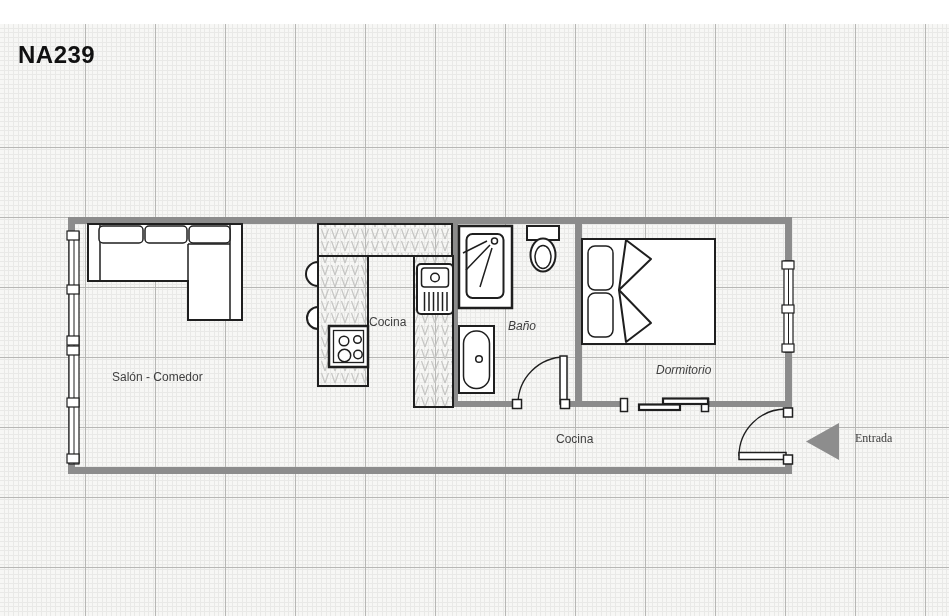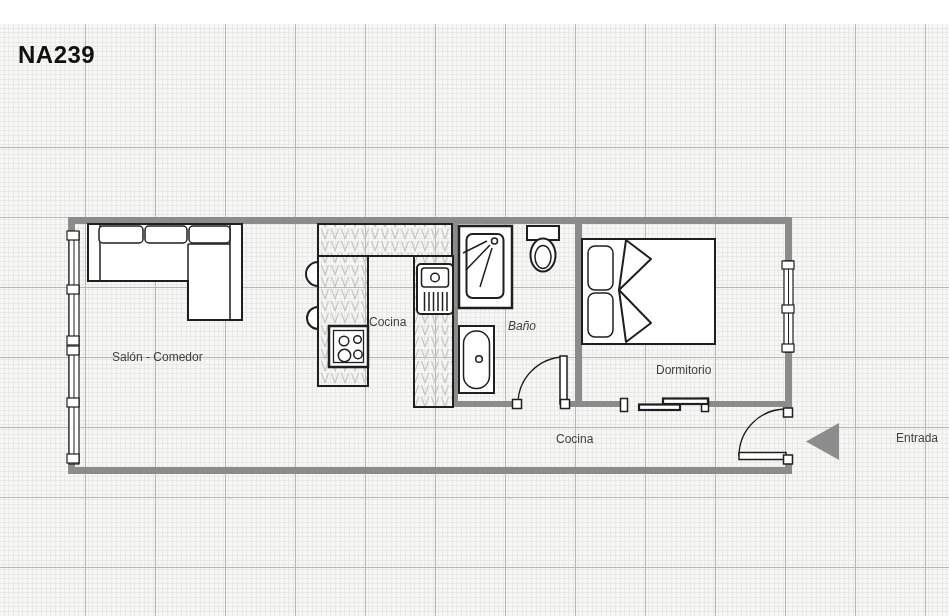--- a/index.html
+++ b/index.html
@@ -16,26 +16,26 @@
     margin-top:24px;
   }
   .plan-svg{position:absolute;left:0;top:0;}
   .page-title{
     position:absolute;left:18px;top:17px;
     font-size:24px;font-weight:bold;color:#111;letter-spacing:0.5px;
   }
   .room-label{
     position:absolute;font-size:12px;color:#3f3f3f;white-space:nowrap;
   }
-  .lbl-salon{left:112px;top:326px;}
+  .lbl-salon{left:112px;top:346px;}
   .lbl-cocina{left:369px;top:291px;}
   .lbl-bano{left:508px;top:295px;font-style:italic;}
-  .lbl-dormitorio{left:656px;top:339px;}
+  .lbl-dormitorio{left:656px;top:339px;font-style:italic;}
   .lbl-pasillo{left:556px;top:408px;}
-  .lbl-entrada{left:896px;top:407px;}
+  .lbl-entrada{left:855px;top:407px;font-family:Liberation Serif, serif;}
 </style>
 </head>
 <body>
 
 <div class="canvas">
 
   <svg class="plan-svg" width="949" height="616" viewBox="0 0 949 616">
     <defs>
       <pattern id="hatch" width="10" height="12" patternUnits="userSpaceOnUse">
         <path d="M1.5,1 L5,11 M8.5,1 L5,11" stroke="#c6c6c4" stroke-width="1.2" fill="none"></path>

